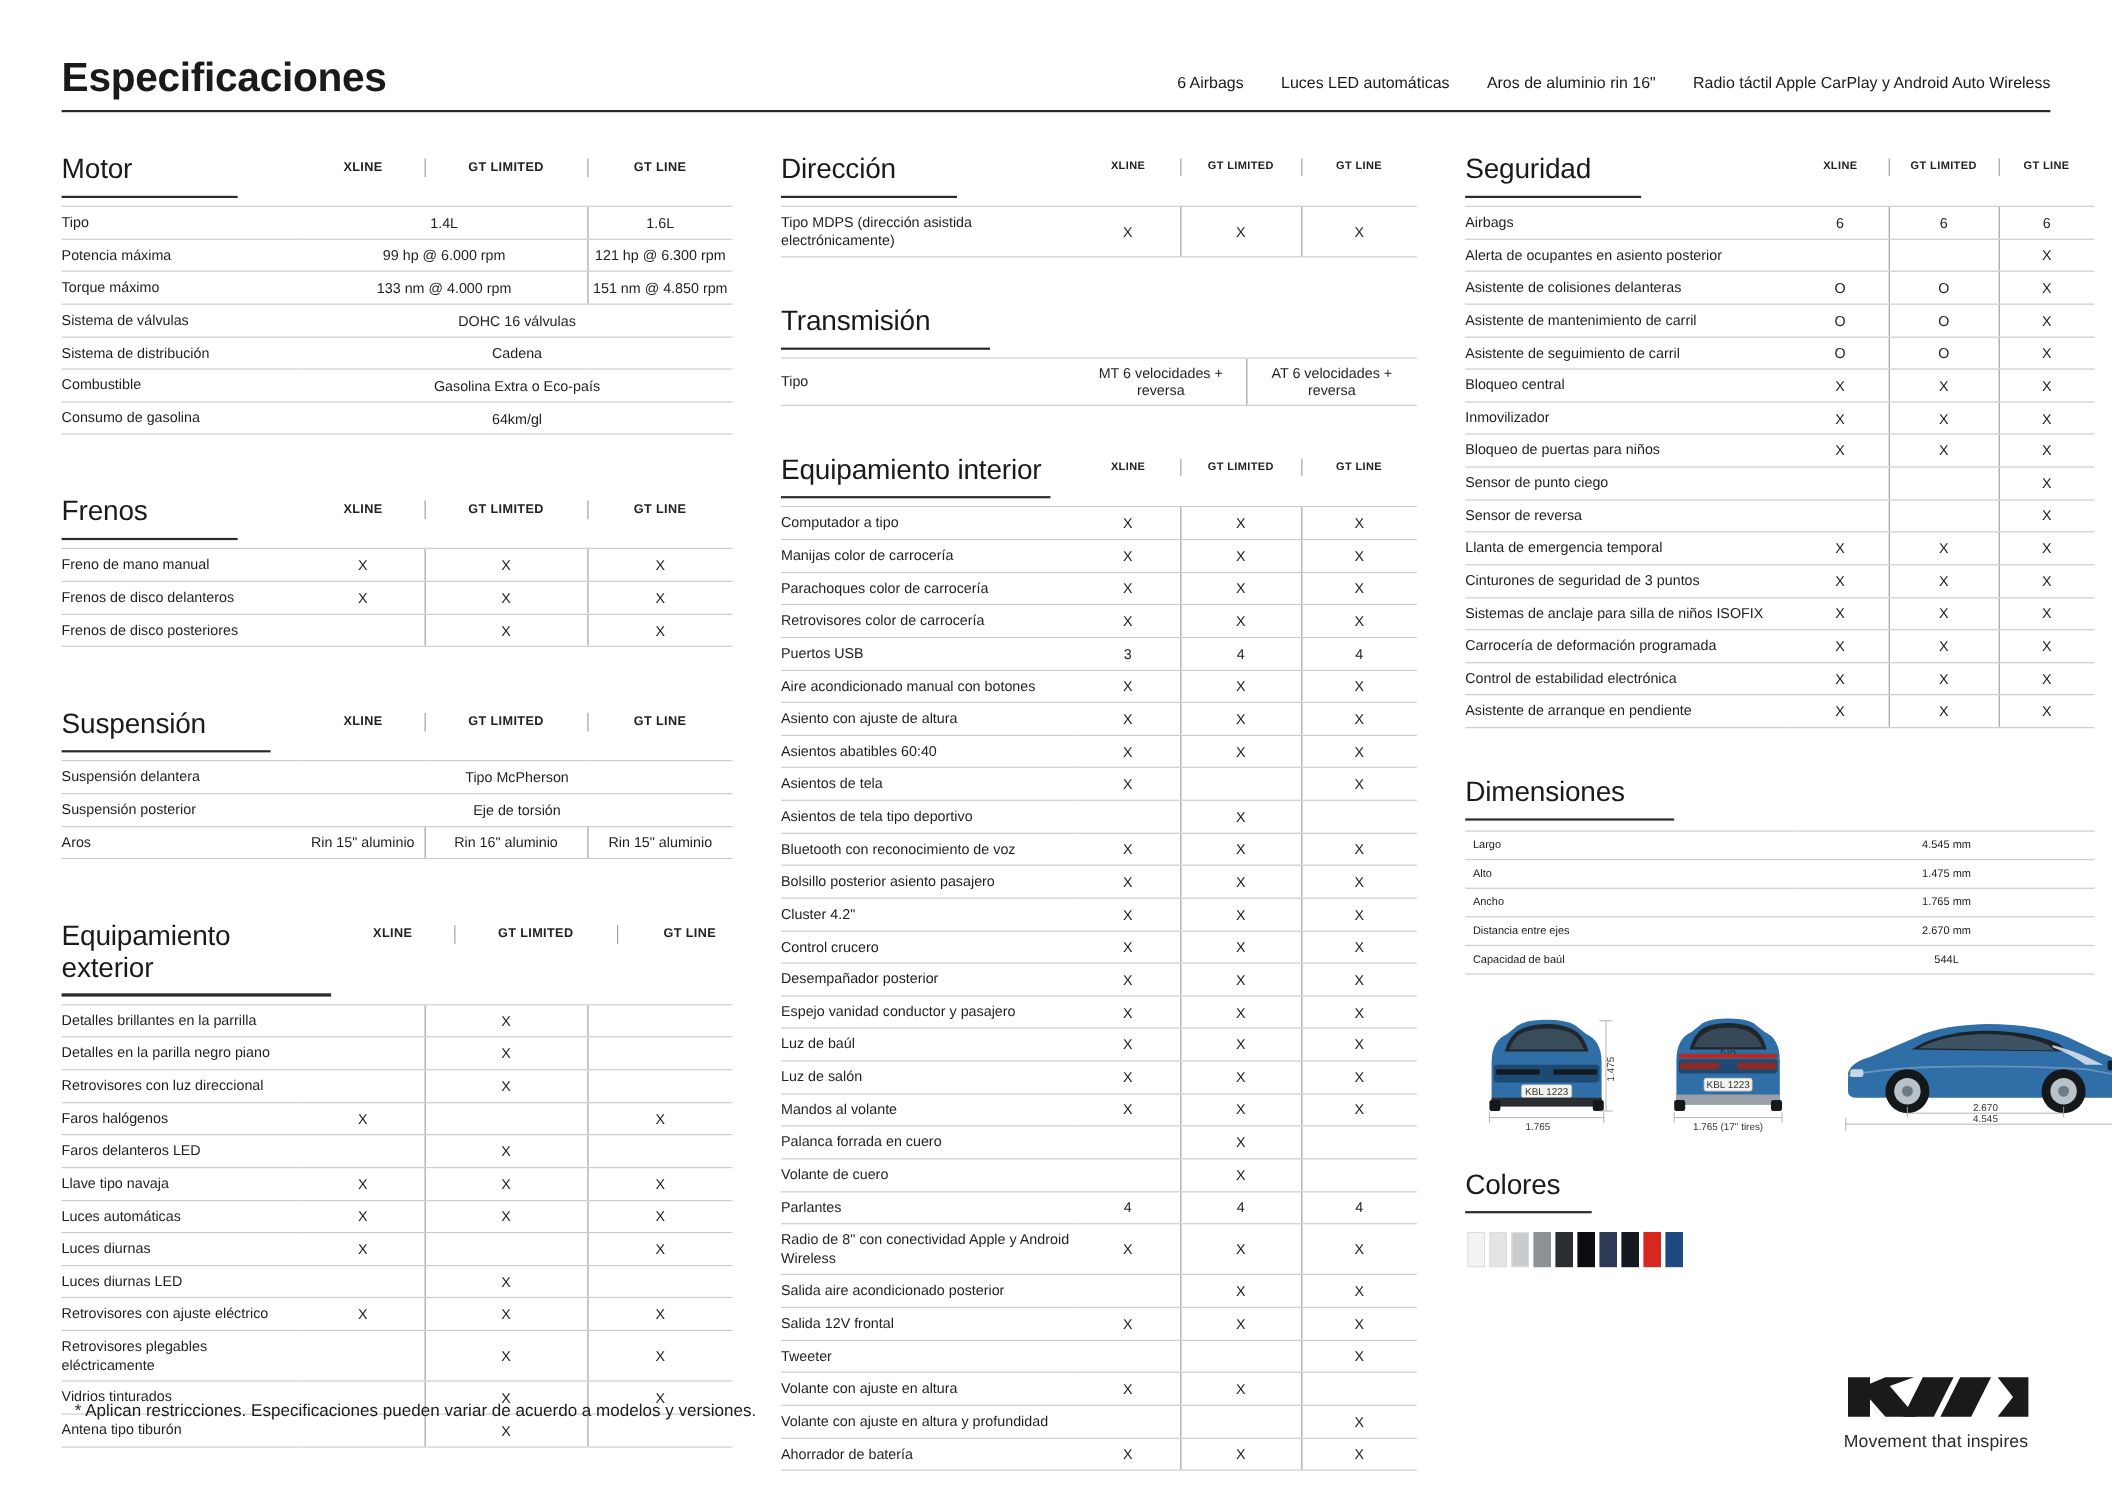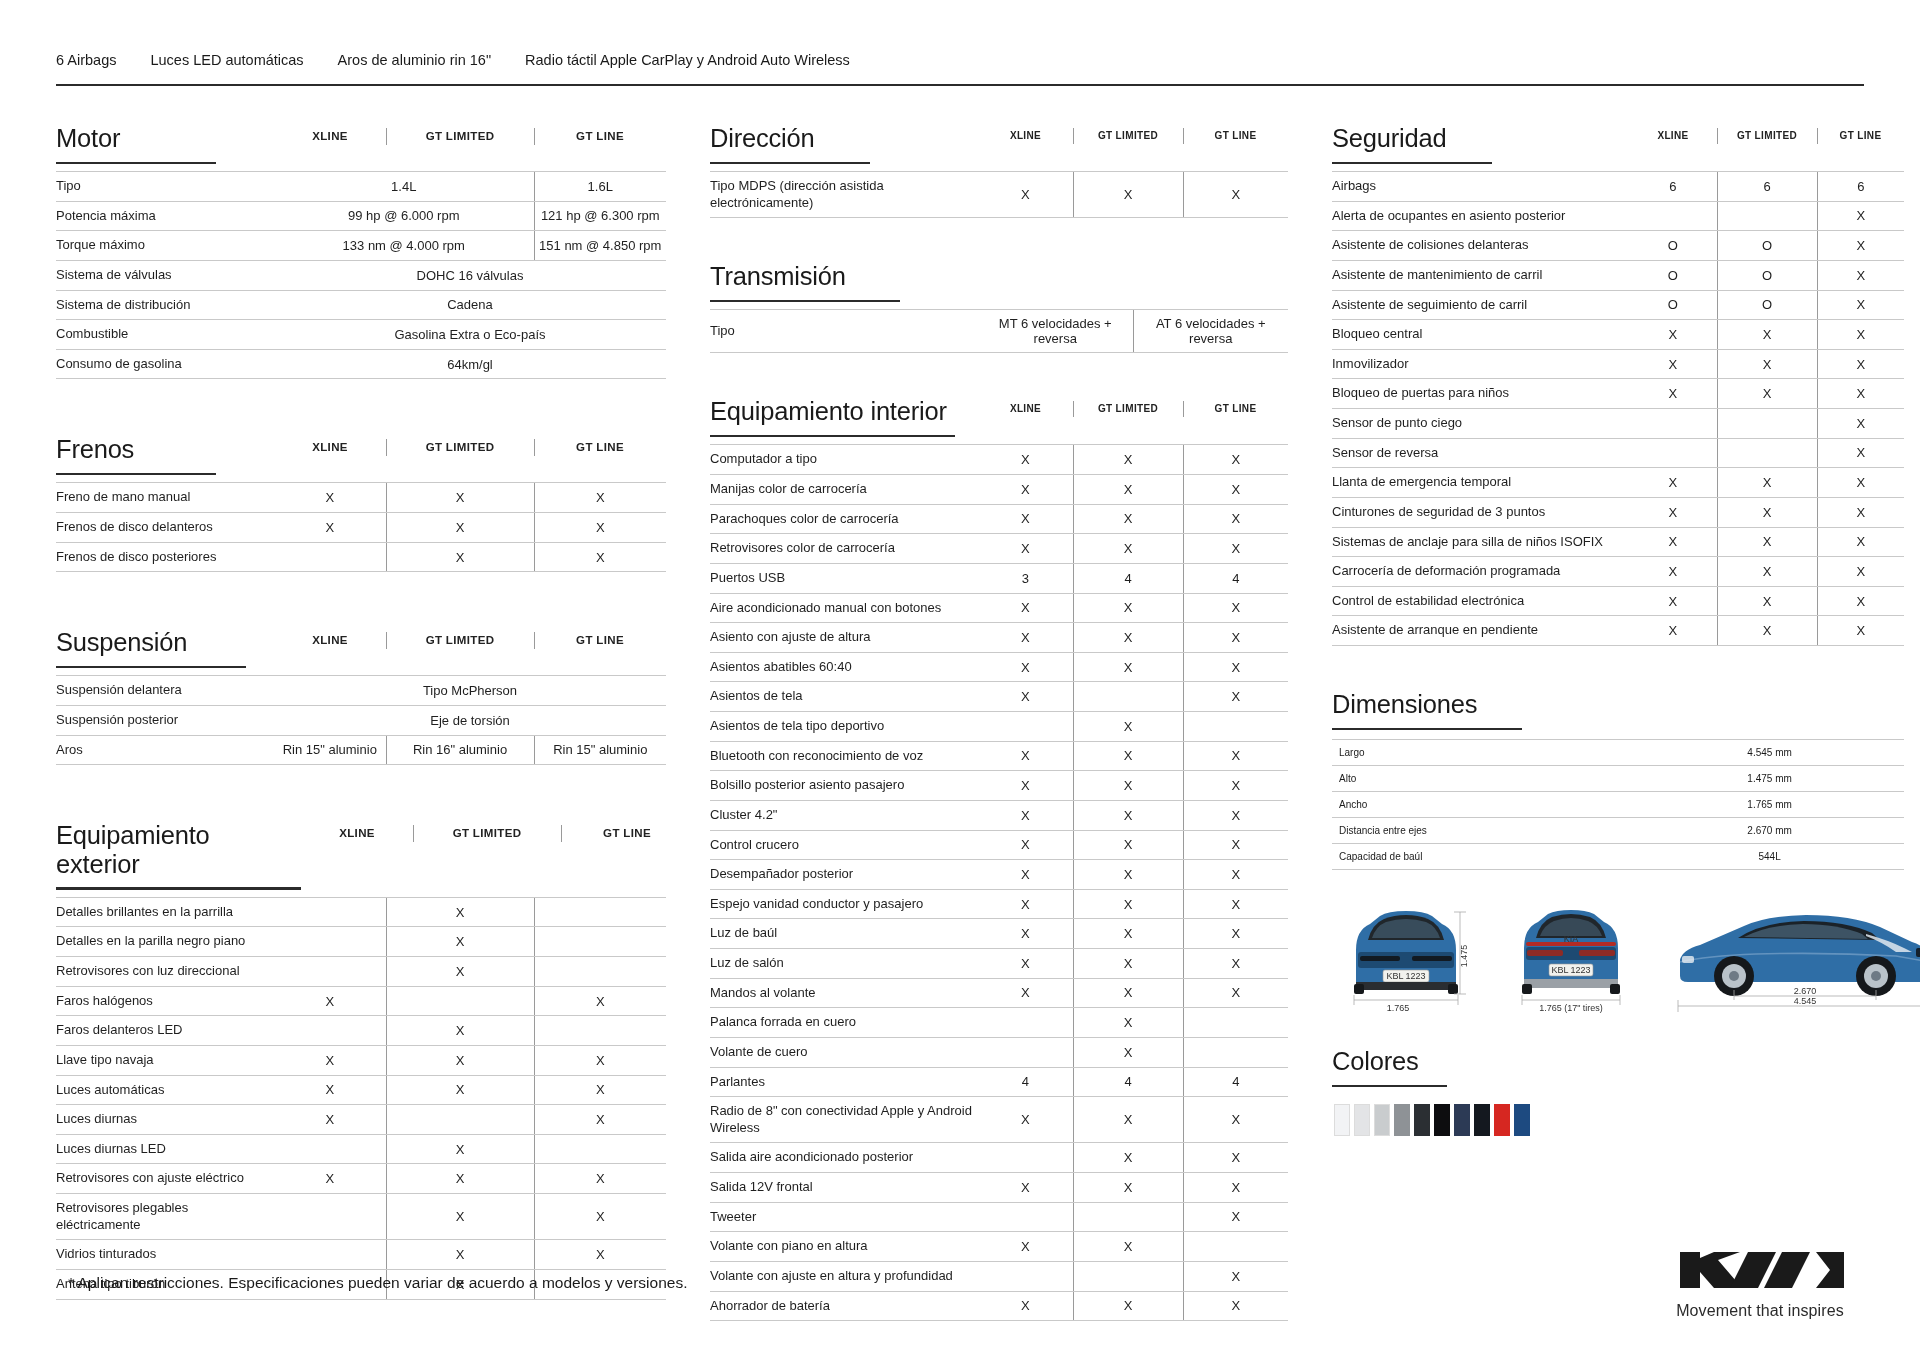--- a/index.html
+++ b/index.html
@@ -91,20 +91,21 @@
 
   .gap-lg { height: 52px; }
   .gap-md { height: 40px; }
 </style>
 </head>
 <body>
 
 <div class="page">
 
   <div class="header">
+    <div class="header-title">Especificaciones</div>
     <div class="header-features">
       <span>6 Airbags</span>
       <span>Luces LED automáticas</span>
       <span>Aros de aluminio rin 16"</span>
       <span>Radio táctil Apple CarPlay y Android Auto Wireless</span>
     </div>
   </div>
   <div class="header-rule"></div>
 
   <div class="columns">
@@ -543,21 +544,21 @@
                 <td class="mark bdr-l" style="width: 110px;">X</td>
                 <td class="mark bdr-l" style="width: 105px;">X</td>
               </tr>
               <tr>
                 <td class="lbl" style="width: 268px;">Tweeter</td>
                 <td class="mark " style="width: 95px;"></td>
                 <td class="mark bdr-l" style="width: 110px;"></td>
                 <td class="mark bdr-l" style="width: 105px;">X</td>
               </tr>
               <tr>
-                <td class="lbl" style="width: 268px;">Volante con piano en altura</td>
+                <td class="lbl" style="width: 268px;">Volante con ajuste en altura</td>
                 <td class="mark " style="width: 95px;">X</td>
                 <td class="mark bdr-l" style="width: 110px;">X</td>
                 <td class="mark bdr-l" style="width: 105px;"></td>
               </tr>
               <tr>
                 <td class="lbl" style="width: 268px;">Volante con ajuste en altura y profundidad</td>
                 <td class="mark " style="width: 95px;"></td>
                 <td class="mark bdr-l" style="width: 110px;"></td>
                 <td class="mark bdr-l" style="width: 105px;">X</td>
               </tr>

